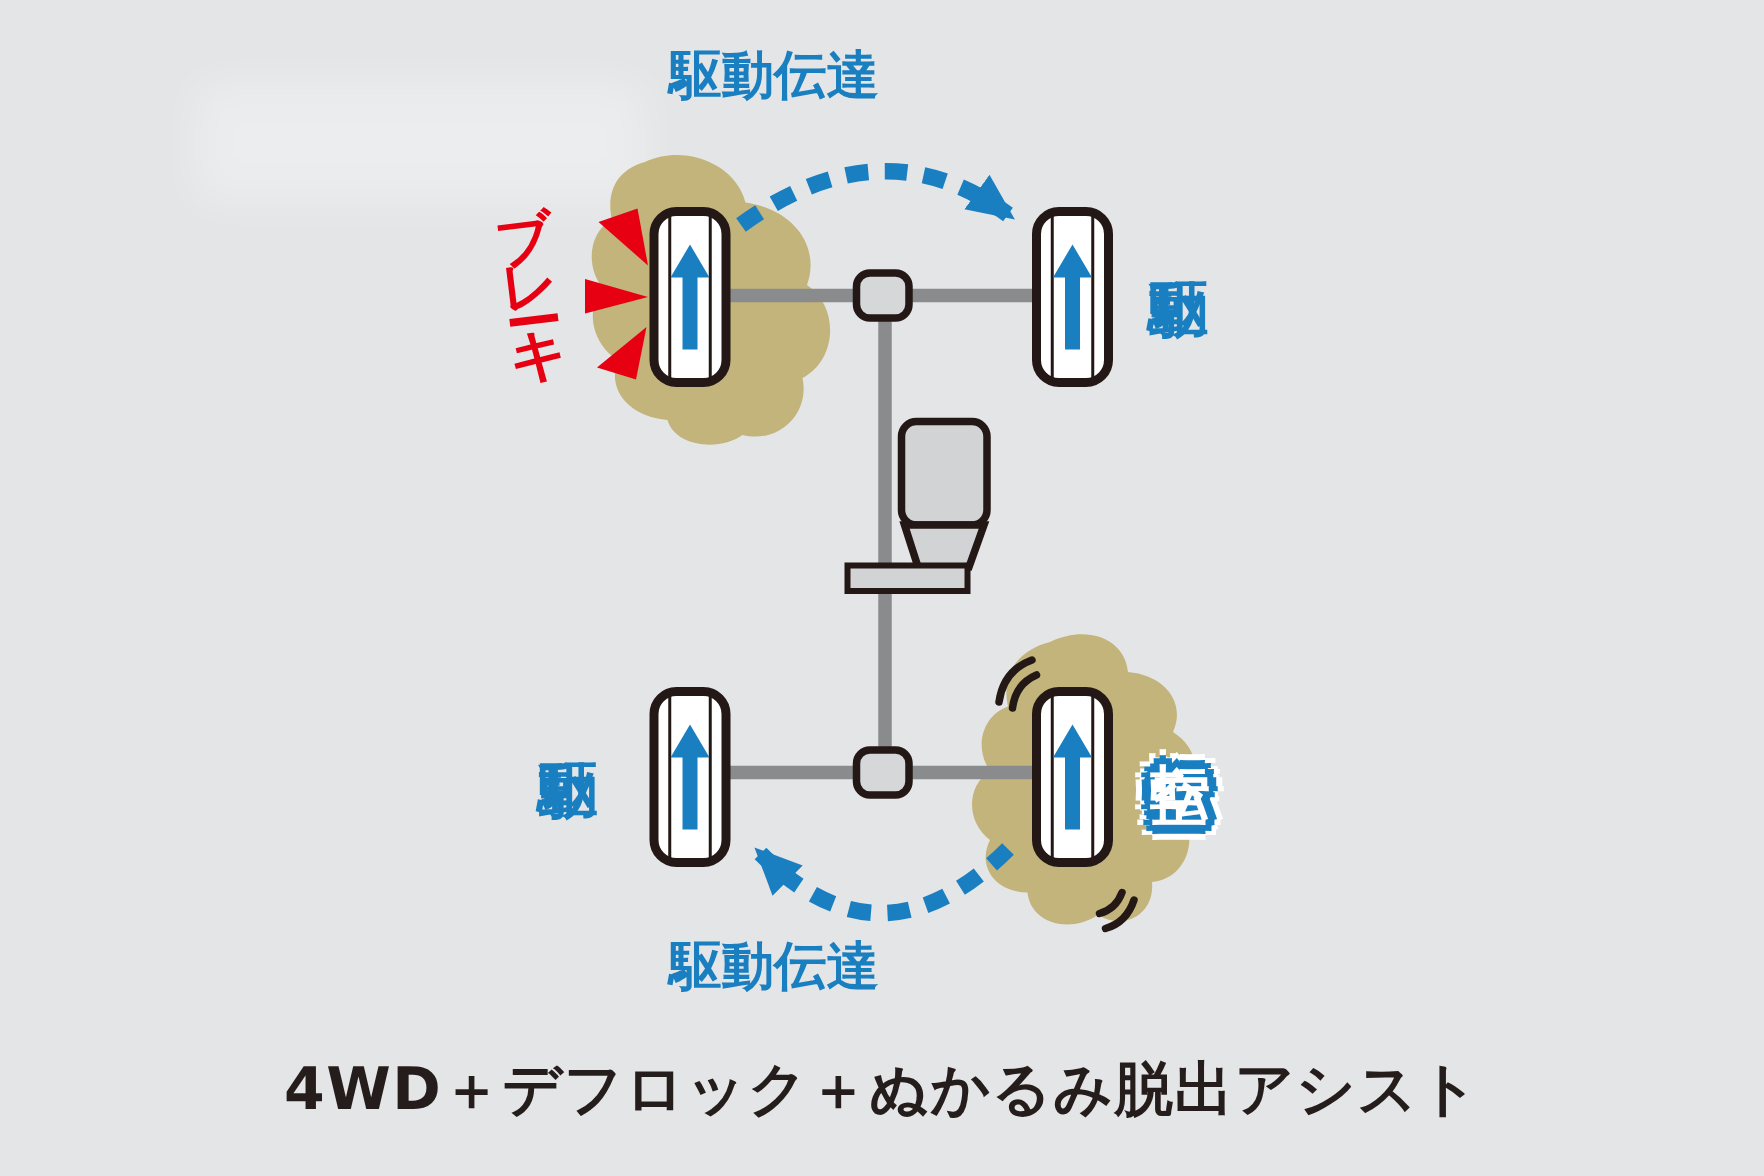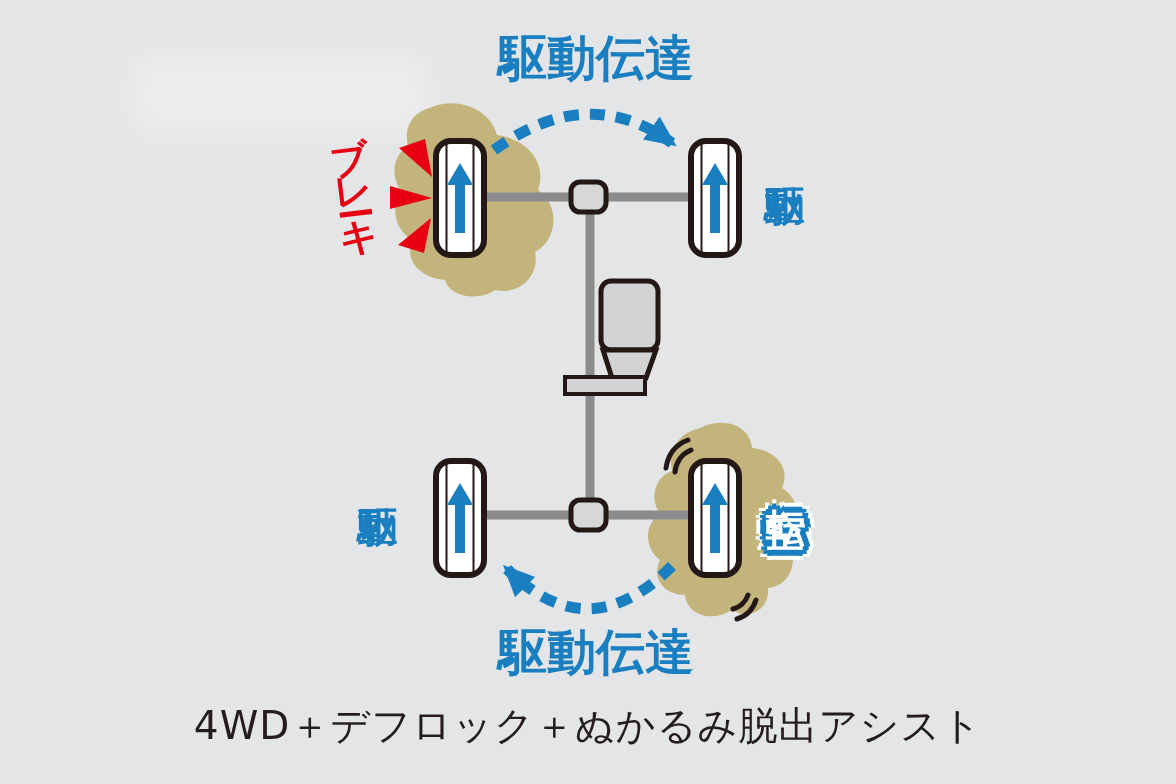--- a/index.html
+++ b/index.html
@@ -18,22 +18,22 @@
   }
   .lbl{
     position:absolute;
     font-weight:900;
     color:#1a7fc1;
     line-height:1.0;
     white-space:nowrap;
     z-index:5;
   }
   .lbl-h{
-    width:300px;text-align:center;
-    font-size:49px;letter-spacing:0px;
+    width:300px;
+    font-size:35px;letter-spacing:0px;
   }
   .lbl-v{
     writing-mode:vertical-rl;
     text-orientation:mixed;
     font-size:40px;
     letter-spacing:0px;
   }
   .lbl-top{left:446px;top:34px;}
   .lbl-bottom{left:446px;top:628px;}
   .lbl-brake{
@@ -56,21 +56,21 @@
       2px 2px #1a7fc1,2px -2px #1a7fc1,-2px 2px #1a7fc1,-2px -2px #1a7fc1,
       6px 0 #1a7fc1,-6px 0 #1a7fc1,0 6px #1a7fc1,0 -6px #1a7fc1,
       4px 4px #1a7fc1,4px -4px #1a7fc1,-4px 4px #1a7fc1,-4px -4px #1a7fc1,
       10px 0 #fff,-10px 0 #fff,0 10px #fff,0 -10px #fff,
       7px 7px #fff,7px -7px #fff,-7px 7px #fff,-7px -7px #fff;
   }
   .spin-front{position:absolute;left:0;top:0;color:#ffffff;}
   .caption{
     position:absolute;left:0;top:699px;width:1176px;
     text-align:center;
-    font-size:39px;font-weight:400;
+    font-size:39px;font-weight:700;
     color:#241d1b;letter-spacing:1px;
     z-index:5;
   }
 </style>
 </head>
 <body>
 
 <div class="stage">
 
   <div class="faint-box"></div>

